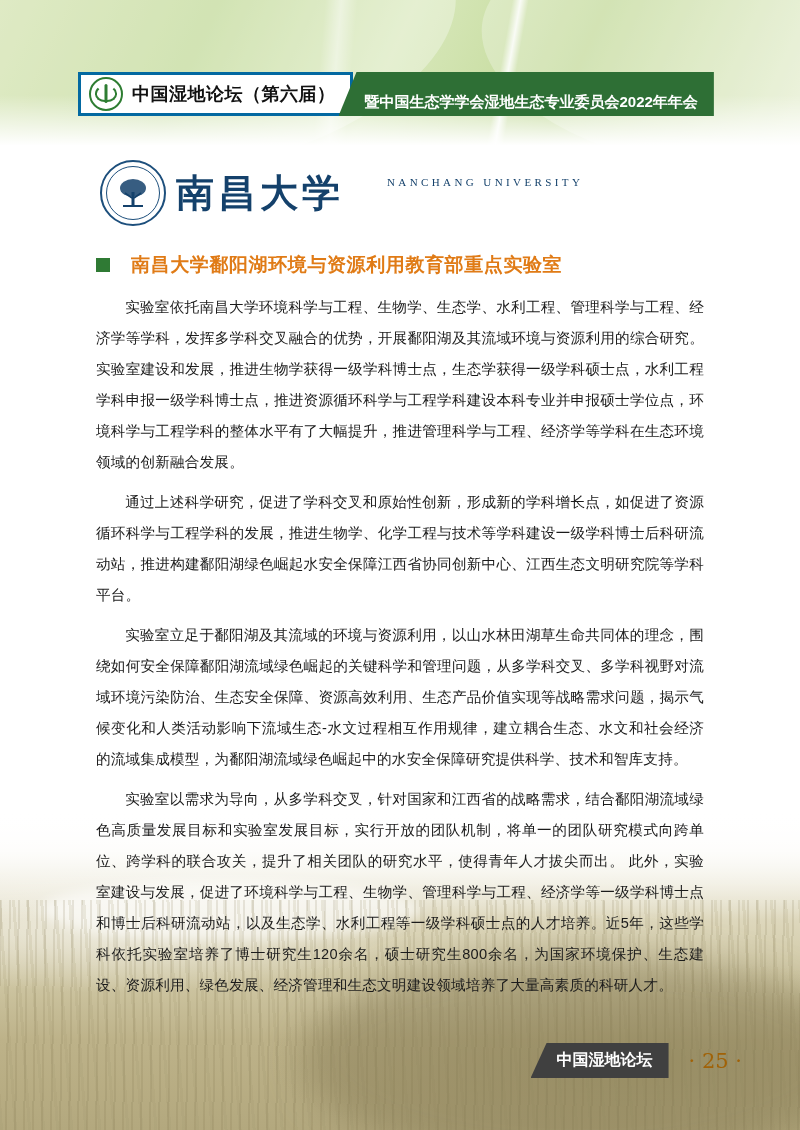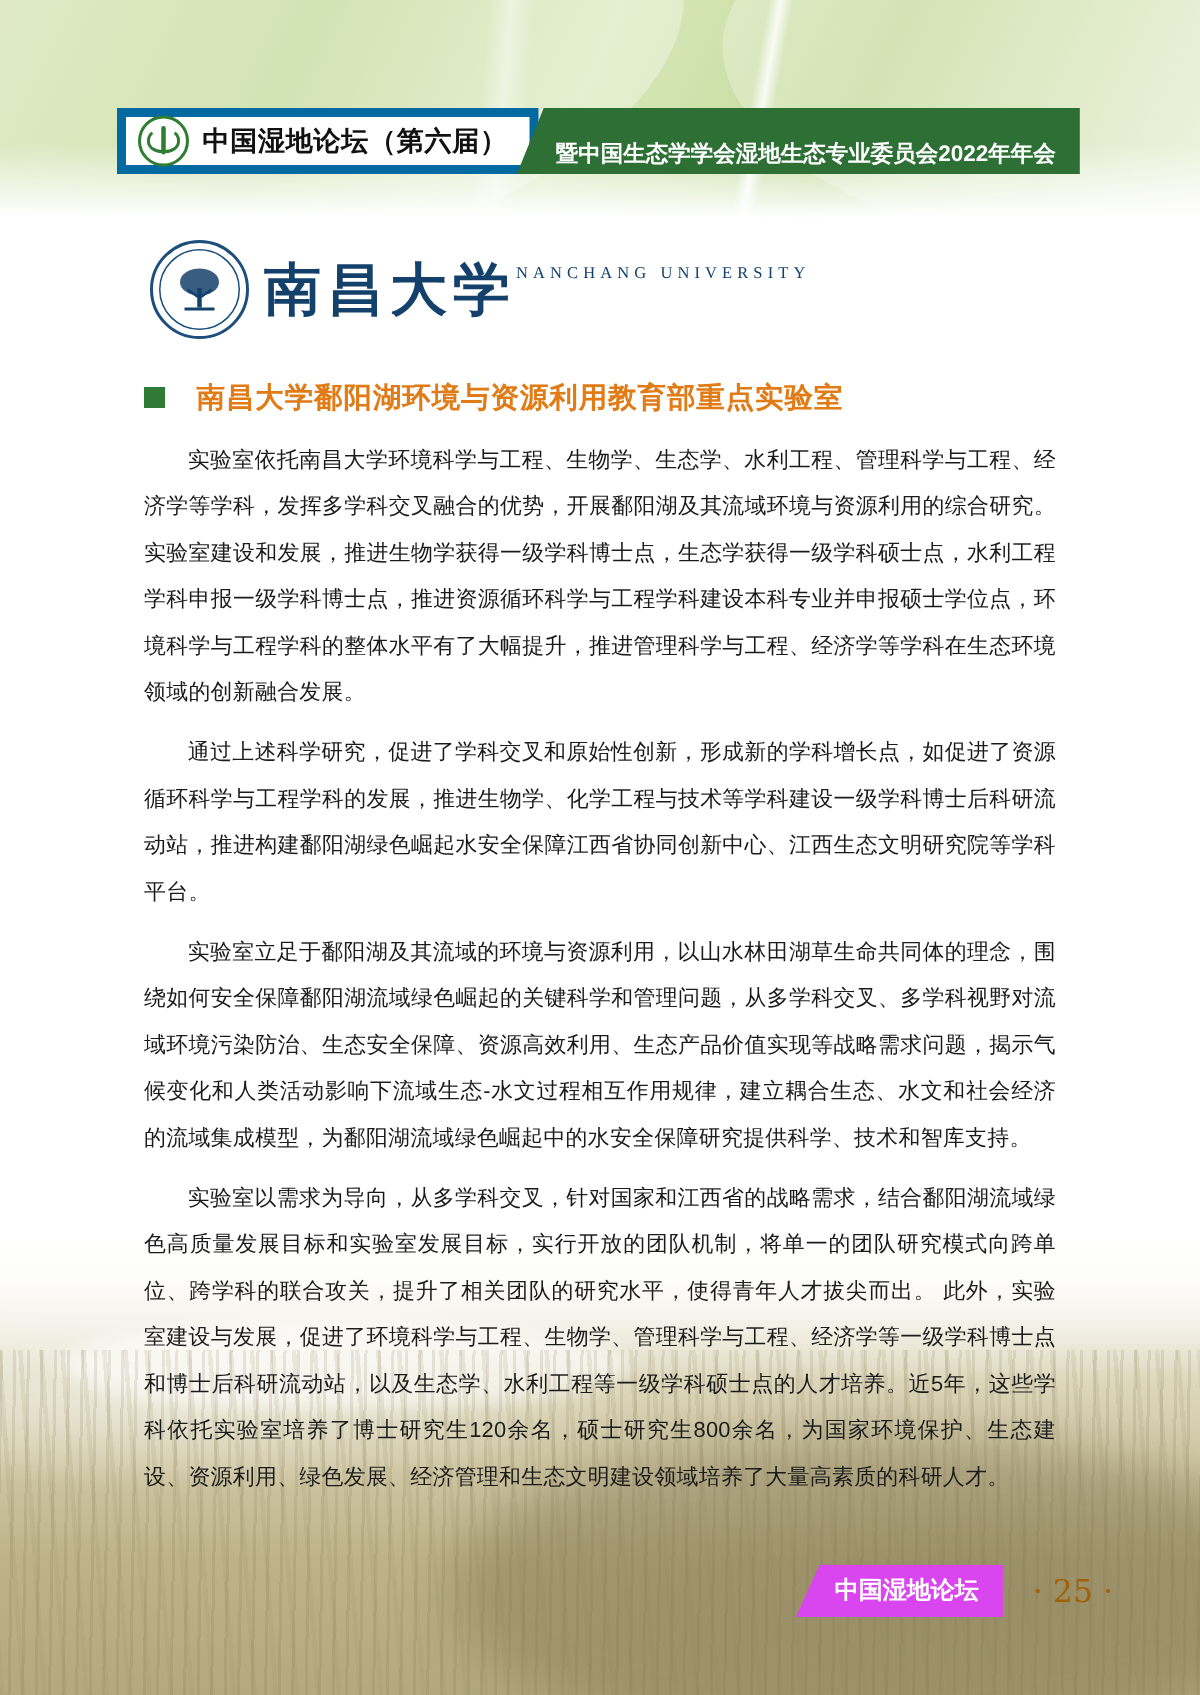--- a/index.html
+++ b/index.html
@@ -60,21 +60,21 @@
     left: 78px; top: 72px;
     height: 44px;
     display: flex;
     align-items: stretch;
     z-index: 5;
   }
   .ribbon-left {
     display: flex;
     align-items: center;
     background: #ffffff;
-    border: 6px solid #0369a1;
+    border: 3px solid #0369a1;
     padding: 0 14px 0 8px;
     height: 44px;
     box-sizing: border-box;
   }
   .ribbon-emblem {
     width: 30px; height: 30px;
     border-radius: 50%;
     border: 2px solid #2e7d32;
     background: #ffffff;
     margin-right: 9px;
@@ -164,20 +164,21 @@
     letter-spacing: 4px;
     line-height: 1.05;
     font-family: "DejaVu Serif", serif;
   }
   .univ-en {
     font-size: 11px;
     color: #14416b;
     letter-spacing: 3.4px;
     margin-top: 3px;
     font-family: "Liberation Serif", serif;
+    margin-left: 43px;
   }
 
   
   .section-heading {
     position: absolute;
     left: 96px; top: 252px;
     display: flex;
     align-items: center;
     z-index: 5;
     gap: 10px;
@@ -258,21 +259,21 @@
 
   
   .footer {
     position: absolute;
     right: 58px; bottom: 52px;
     display: flex;
     align-items: center;
     z-index: 6;
   }
   .footer-plate {
-    background: #d946ef;
+    background: #404040;
     color: #ffffff;
     font-size: 16px;
     font-weight: bold;
     padding: 7px 16px 7px 26px;
     clip-path: polygon(16px 0, 100% 0, 100% 100%, 0 100%);
     white-space: nowrap;
   }
   .footer-page {
     font-size: 21px;
     font-weight: normal;

